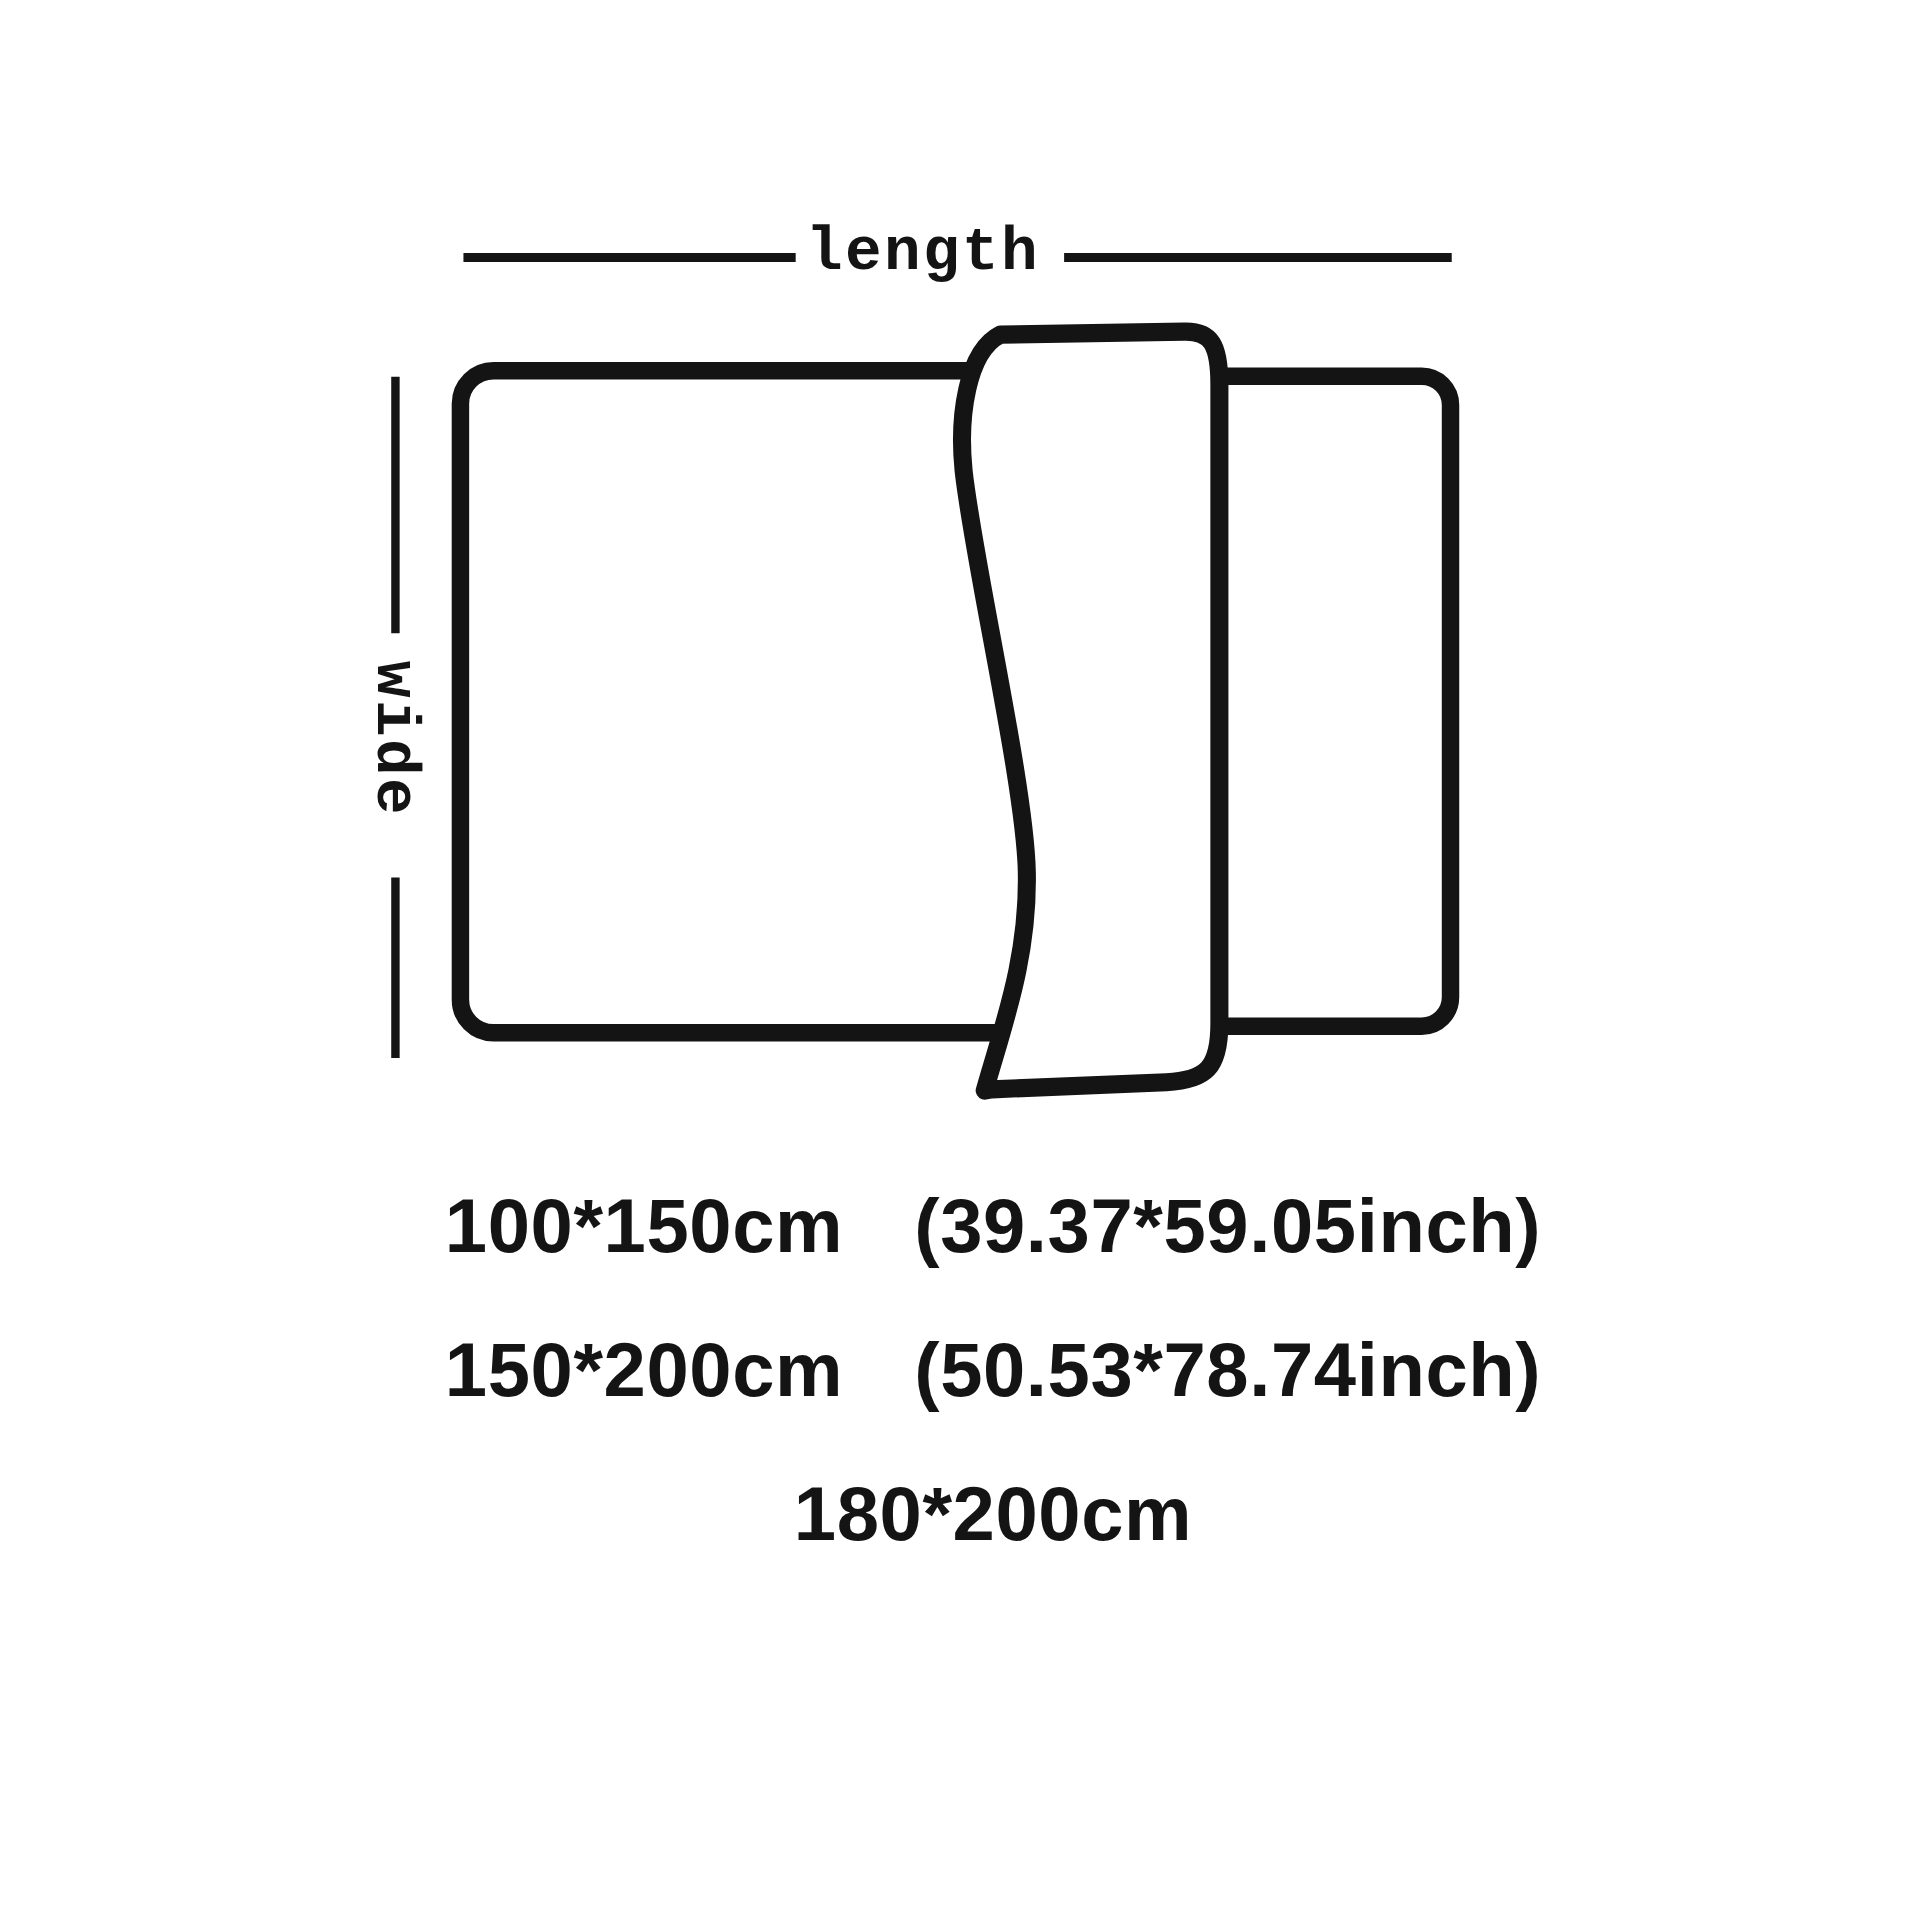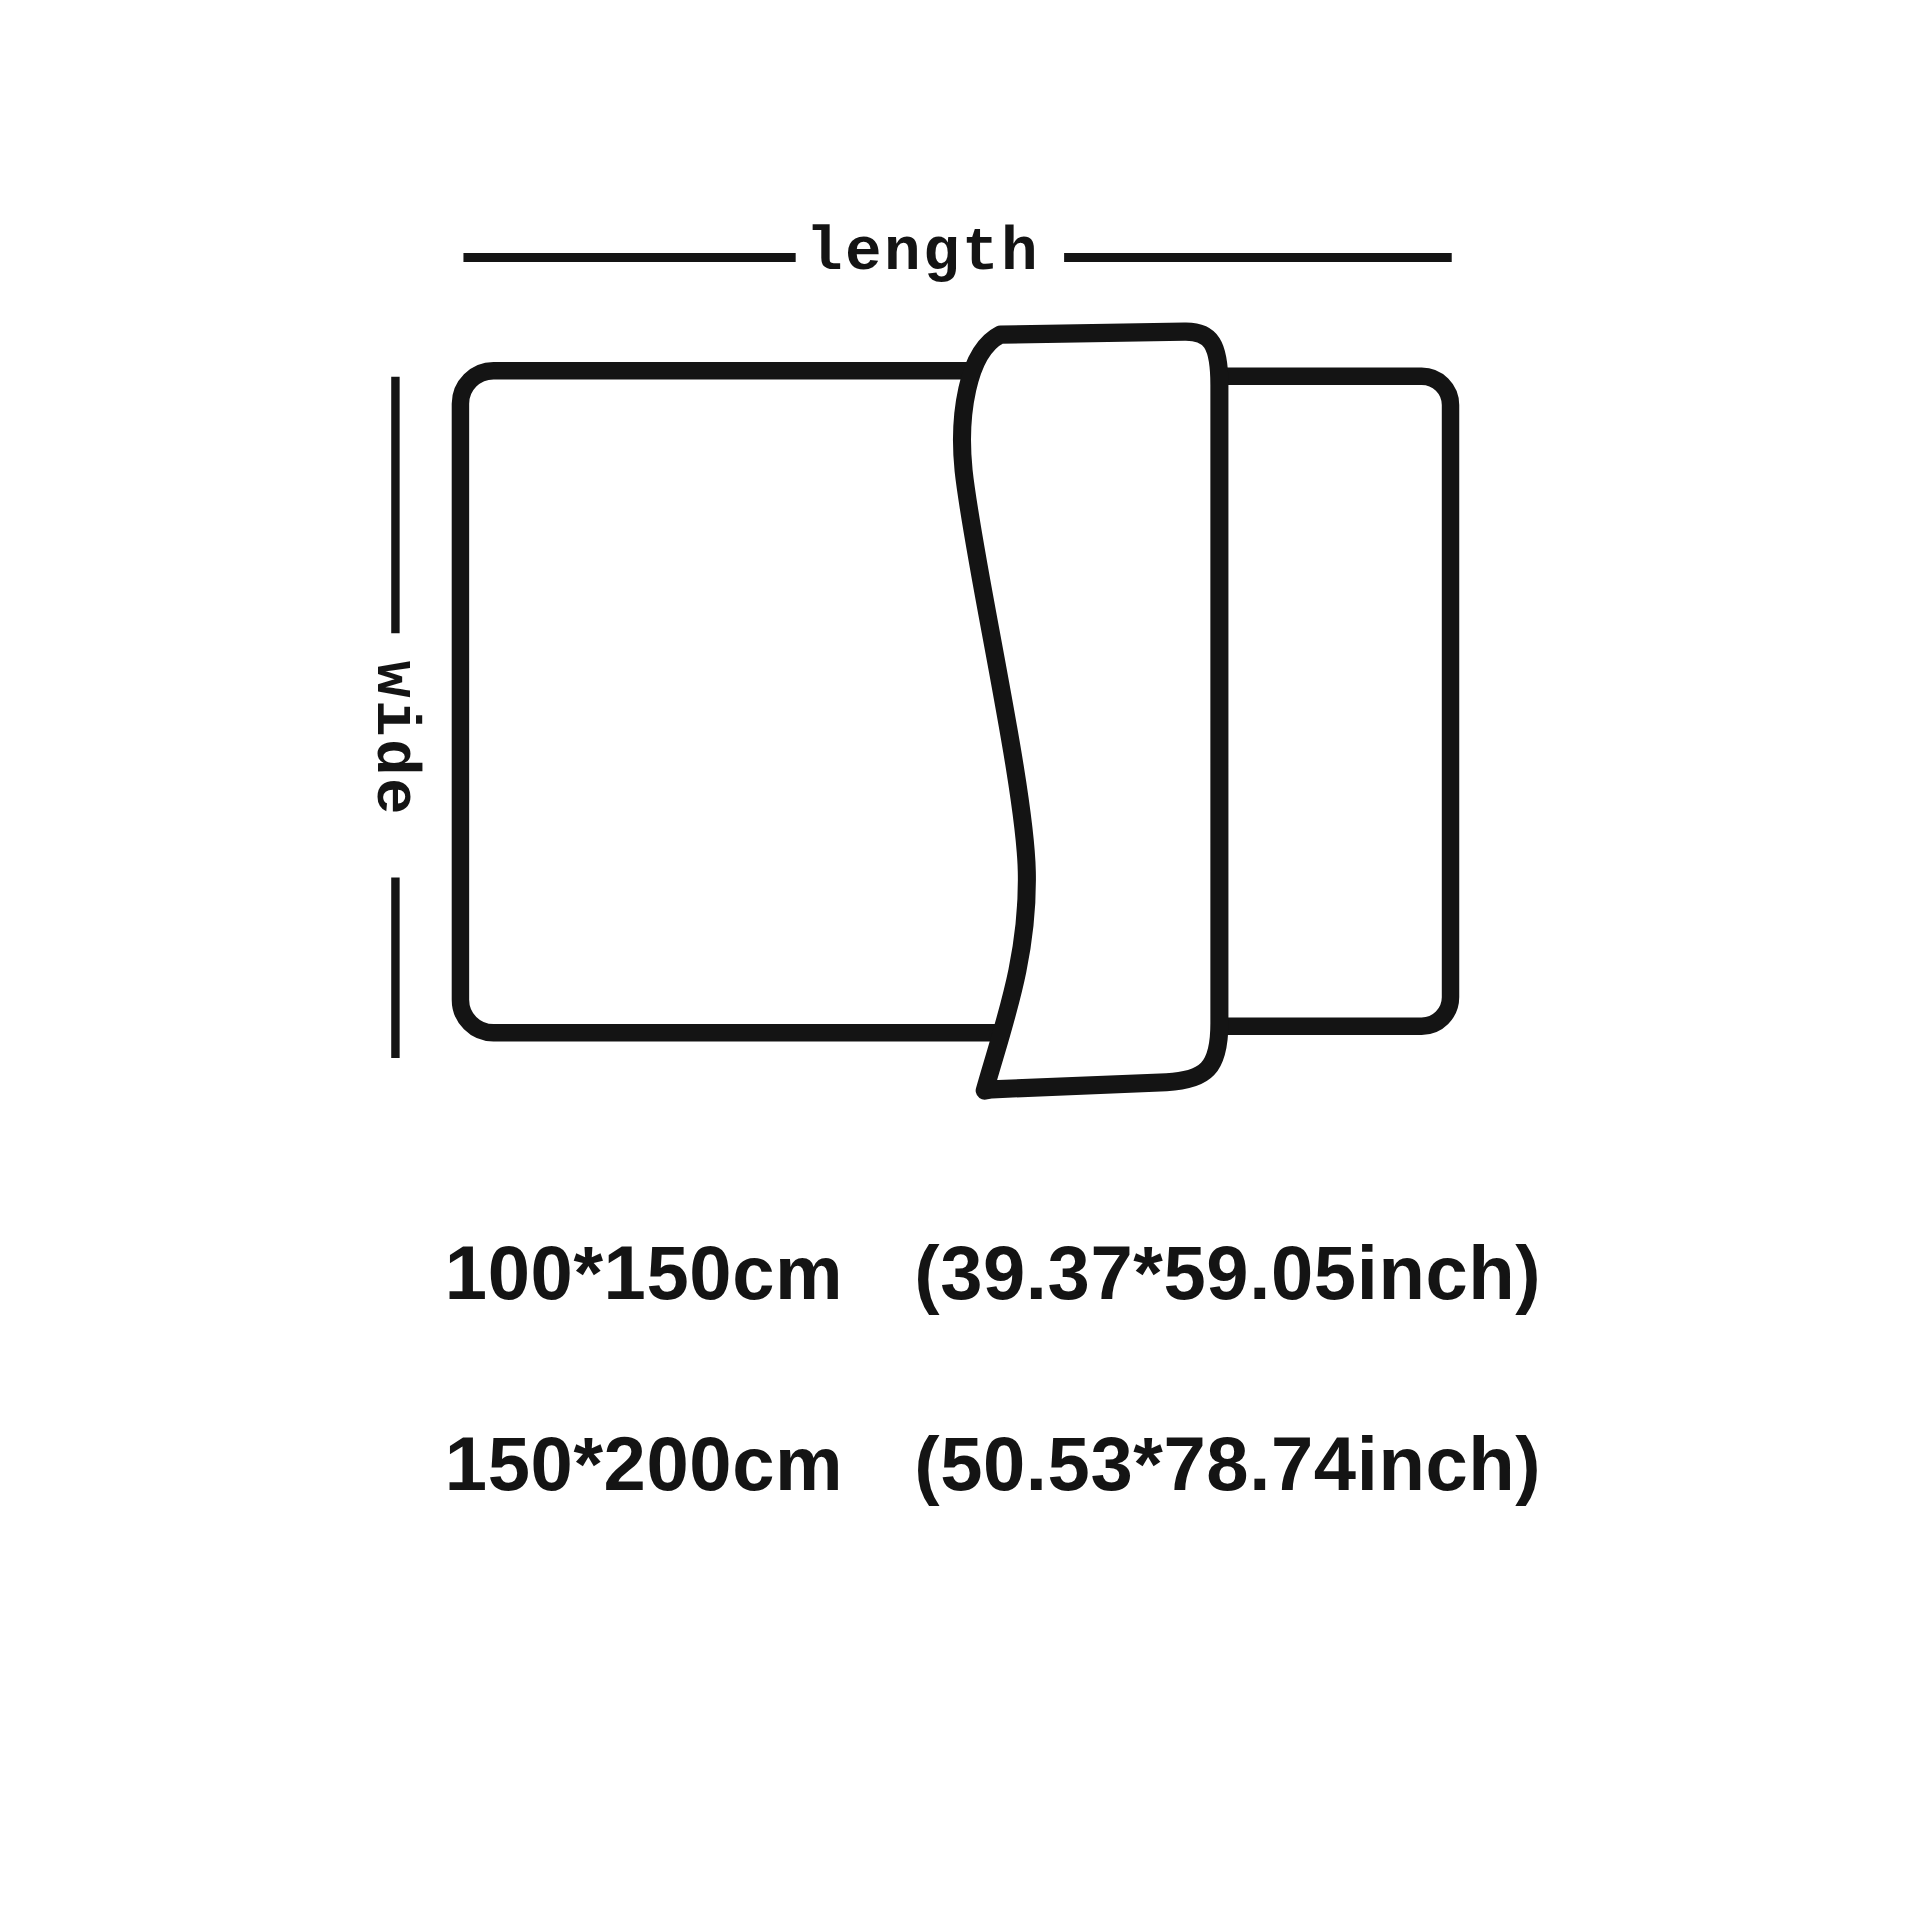--- a/index.html
+++ b/index.html
@@ -57,21 +57,20 @@
   .size-row {
     height: 100px;
     display: flex;
     justify-content: center;
     align-items: center;
     column-gap: 71px;
     font-weight: 700;
     font-size: 76px;
     letter-spacing: 0.6px;
     white-space: nowrap;
-    margin-top: 47px;
   }
   .size-cm, .size-inch {
     display: inline-block;
   }
 </style>
 </head>
 <body>
 
 <div class="canvas">
 
@@ -107,15 +106,16 @@
 <div class="size-list">
   <div class="size-row">
     <span class="size-cm">100*150cm</span>
     <span class="size-inch">(39.37*59.05inch)</span>
   </div>
   <div class="size-row">
     <span class="size-cm">150*200cm</span>
     <span class="size-inch">(50.53*78.74inch)</span>
   </div>
   <div class="size-row">
+    <span class="size-cm">180*200cm</span>
   </div>
 </div>
 
 
 </body></html>

